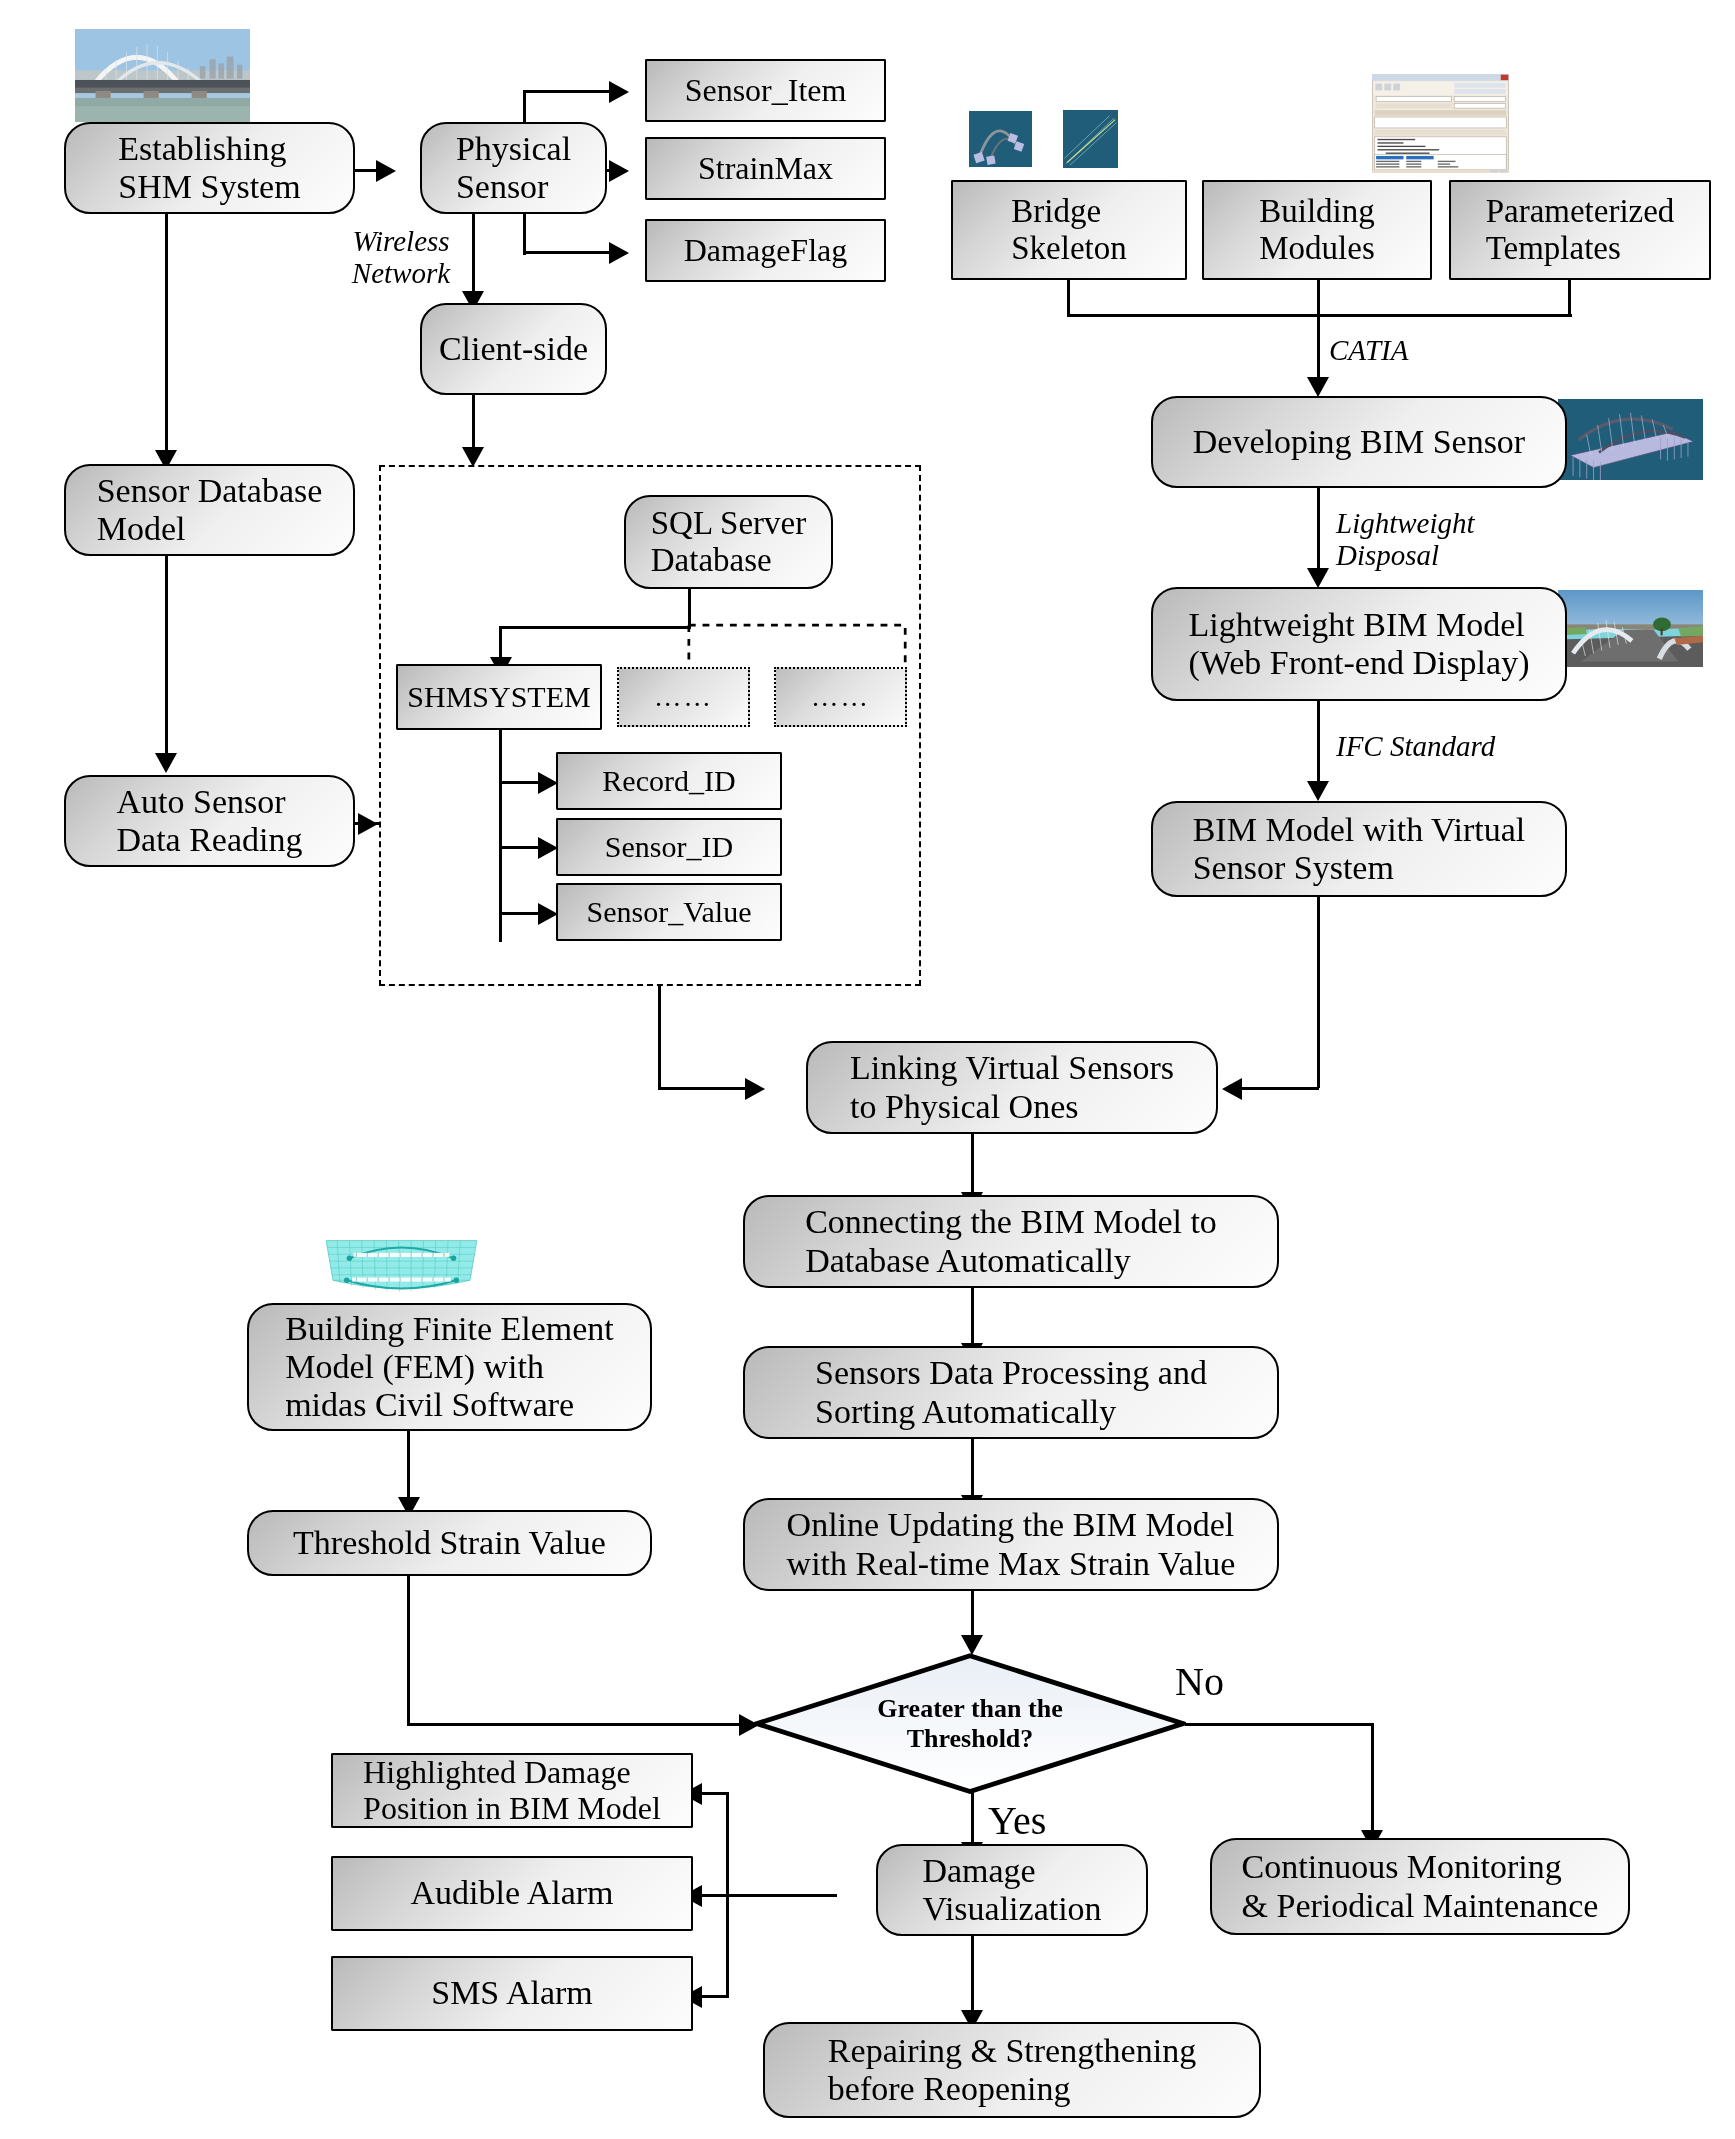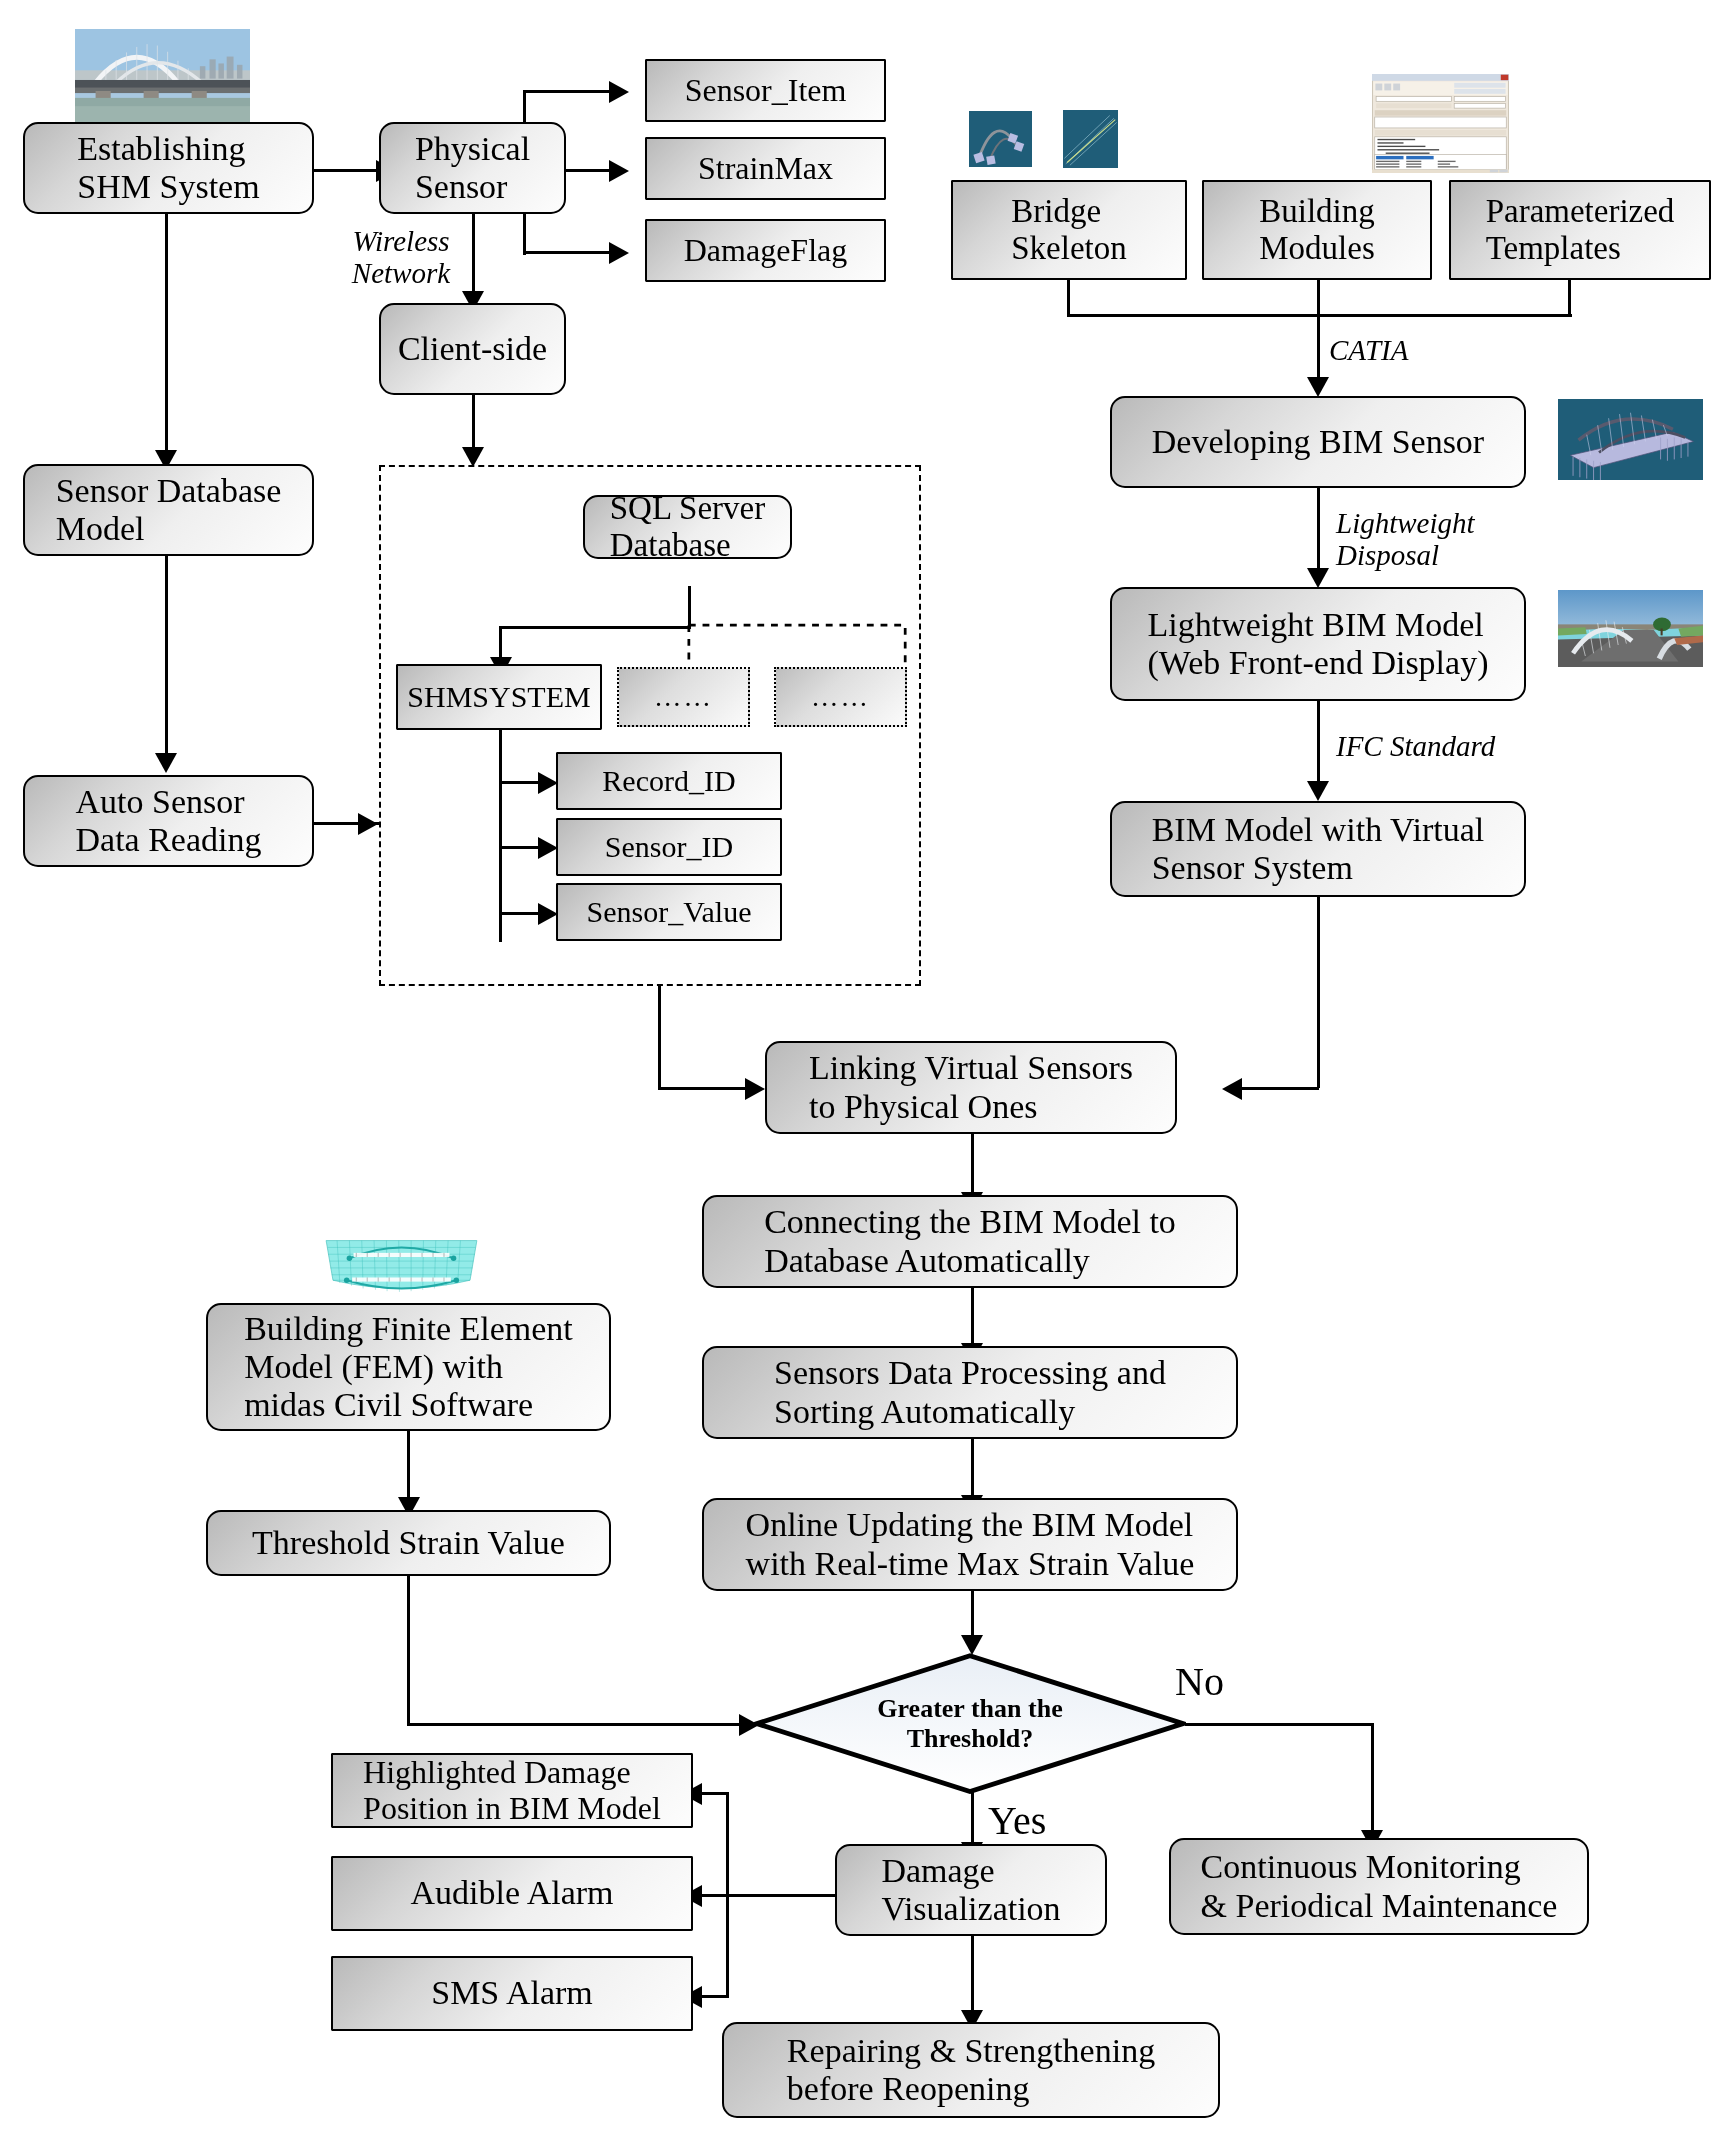--- a/index.html
+++ b/index.html
@@ -9,21 +9,21 @@
   
   .node{
     position:absolute;
     box-sizing:border-box;
     border:2.7px solid #000;
     background:linear-gradient(135deg,#b9b9b9 0%,#d6d6d6 26%,#efefef 55%,#fdfdfd 100%);
     display:flex;align-items:center;justify-content:center;text-align:left;
     color:#000;line-height:1.12;
     font-family:"Liberation Serif", serif;
   }
-  .node.round{border-radius:15px;}
+  .node.round{border-radius:26px;margin-left:41px;}
   .node.sq{border-radius:1.4px;}
   .node .t{display:block;padding:0 5.5px;}
 
   
   .node.dotted{
     border:2.1px dotted #000;
     background:linear-gradient(135deg,#bdbdbd 0%,#dedede 40%,#fbfbfb 100%);
     letter-spacing:2.1px;
   }
 
@@ -507,21 +507,21 @@
   <div class="node round" style="left:23px;top:464px;width:291px;height:92px;font-size:34px;">
     <span class="t" style="white-space: pre-line;">Sensor Database
 Model</span>
   </div>
 
   <div class="node round" style="left:23px;top:775px;width:291px;height:92px;font-size:34px;">
     <span class="t" style="white-space: pre-line;">Auto Sensor
 Data Reading</span>
   </div>
 
-  <div class="node round" style="left:583px;top:495px;width:209px;height:64px;font-size:33px;">
+  <div class="node round" style="left:583px;top:495px;width:209px;height:94px;font-size:33px;">
     <span class="t" style="white-space: pre-line;">SQL Server
 Database</span>
   </div>
 
   <div class="node sq" style="left:396px;top:664px;width:206px;height:66px;font-size:30px;">
     <span class="t">SHMSYSTEM</span>
   </div>
 
   <div class="node dotted" style="left:617px;top:667px;width:133px;height:60px;font-size:27.4px;">
     <span class="t">……</span>

